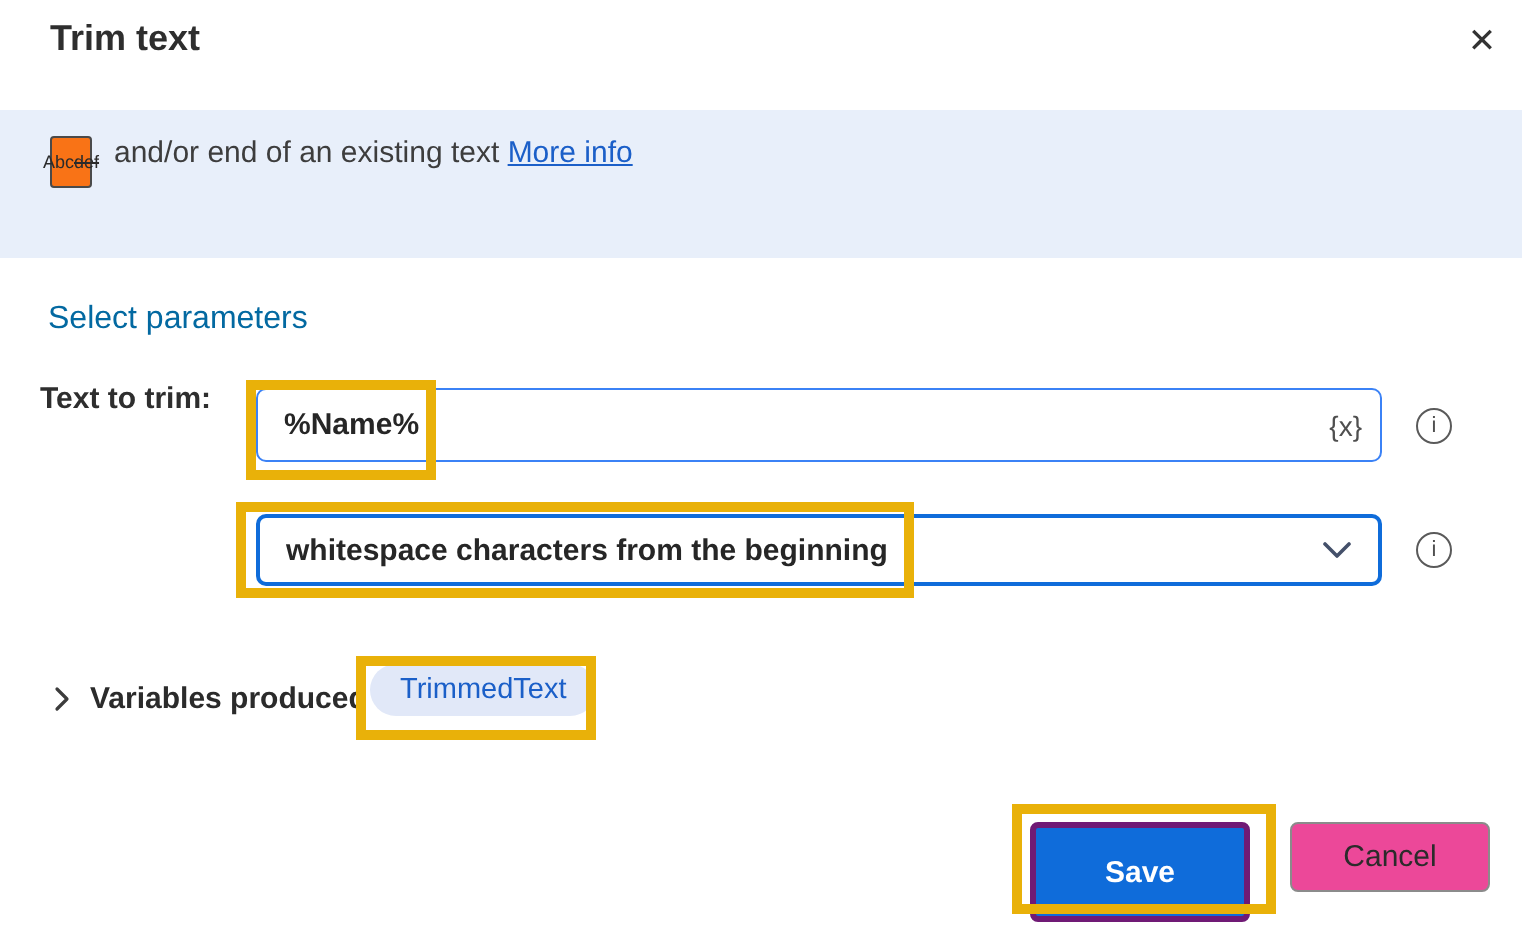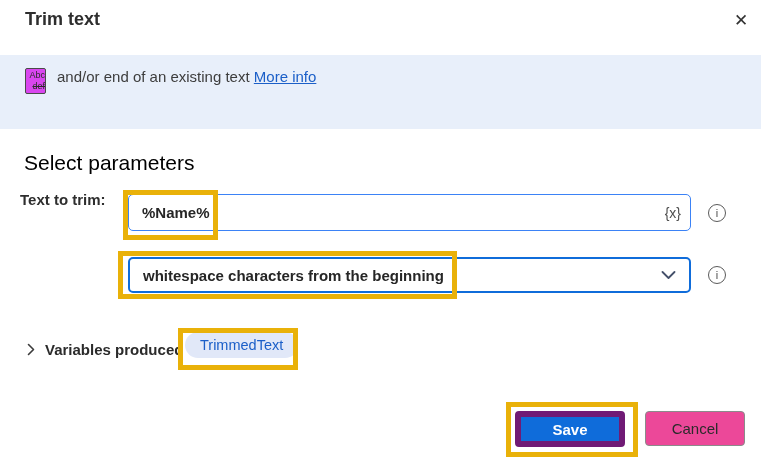--- a/index.html
+++ b/index.html
@@ -35,25 +35,25 @@
   .banner {
     position: absolute;
     left: 0; top: 55px;
     width: 761px; height: 74px;
     background: #e8effa;
   }
   .action-icon {
     position: absolute;
     left: 25px; top: 13px;
     width: 21px; height: 26px;
-    background: #d946ef;
+    background: #f97316;
     border: 1px solid #4a4a4a;
     border-radius: 2px;
-    display: flex; flex-direction: column;
-    align-items: flex-end; justify-content: center;
+    display: flex; flex-direction: row;
+    align-items: center; justify-content: center;
     font-size: 9px; line-height: 11px;
     color: #2b2b2b;
   }
   .action-icon .strike { text-decoration: line-through; }
   .banner-text {
     position: absolute;
     left: 57px; top: 11px;
     width: 700px;
     font-size: 15px;
     line-height: 22px;
@@ -62,23 +62,23 @@
   }
   .more-info {
     color: #1b5fc8;
     text-decoration: underline;
     cursor: pointer;
   }
 
   .heading {
     position: absolute;
     left: 24px; top: 151px;
-    font-size: 21px;
+    font-size: 16px;
     font-weight: 400;
-    color: #000000;
+    color: #0369a1;
   }
 
   .row-label {
     position: absolute;
     left: 20px;
     font-size: 15px;
     color: #2e2e2e;
   }
   .label-text-to-trim { top: 191px; font-weight: bold; }
   .label-what-to-trim { top: 267px; }
@@ -163,23 +163,23 @@
     background: #e1e8f8;
     color: #1b5fc8;
     font-size: 14.5px;
     line-height: 26px;
     cursor: pointer;
   }
 
   .save-btn {
     position: absolute;
     left: 515px; top: 411px;
-    width: 110px; height: 36px;
+    width: 110px; height: 50px;
     background: #0f6cda;
-    border: 6px solid #701a75;
+    border: 3px solid #701a75;
     border-radius: 4px;
     color: #ffffff;
     font-size: 15px;
     font-weight: 700;
     font-family: "Liberation Sans", sans-serif;
     cursor: pointer;
   }
   .cancel-btn {
     position: absolute;
     left: 645px; top: 411px;

